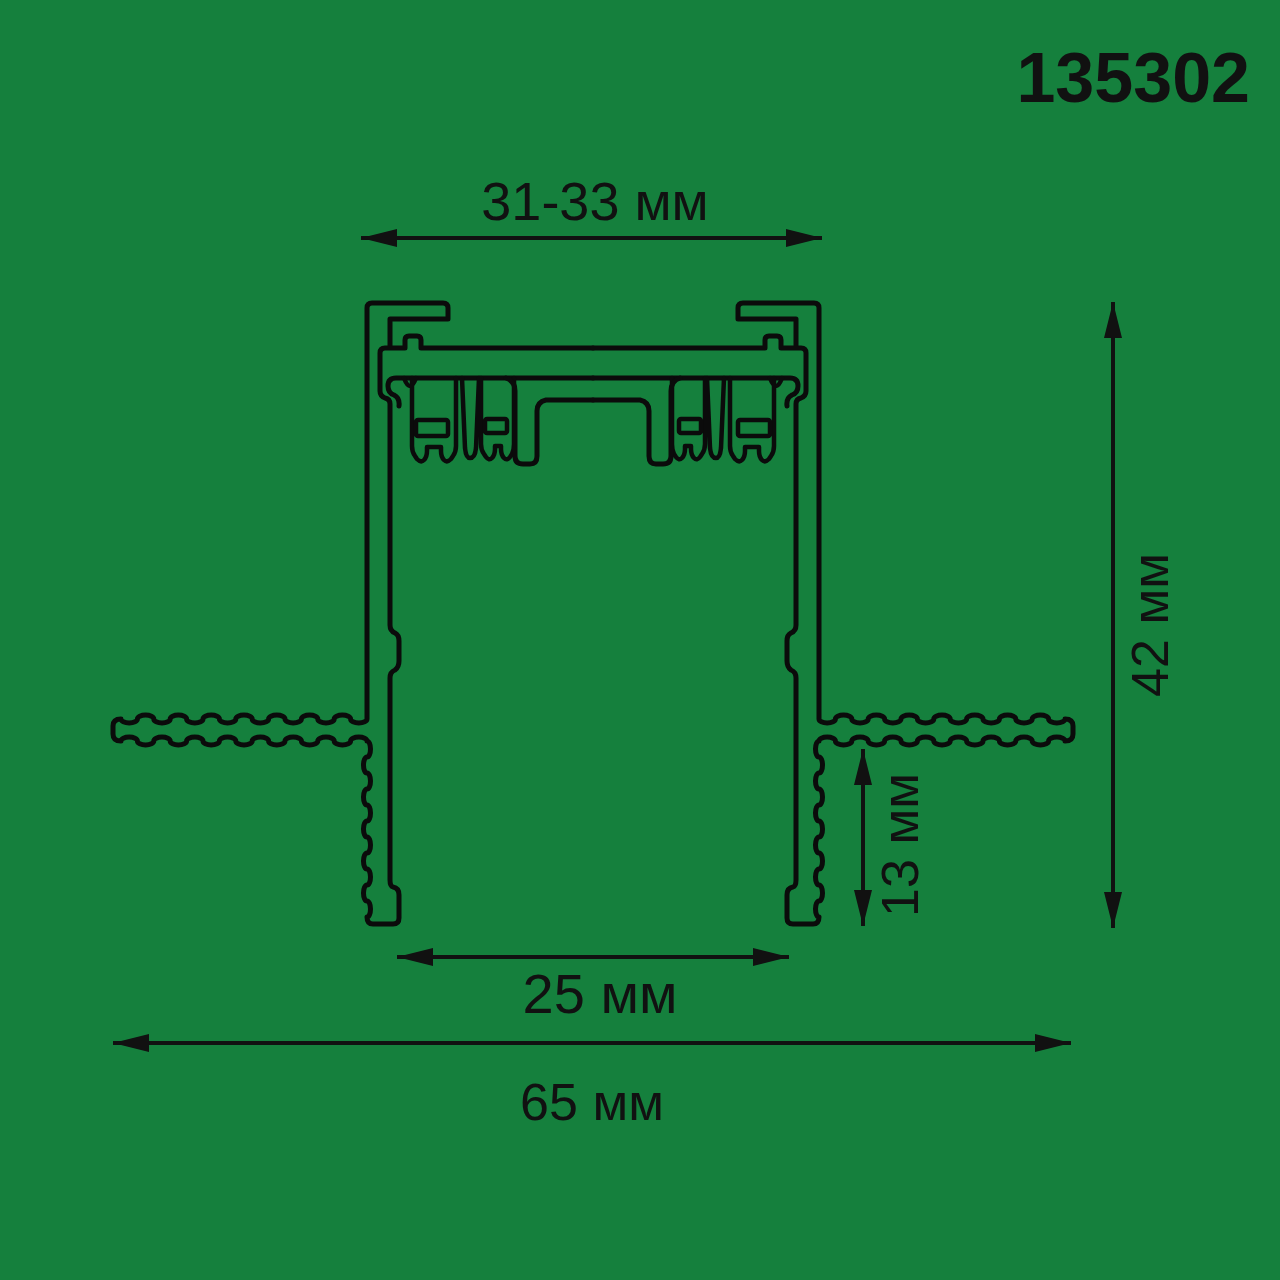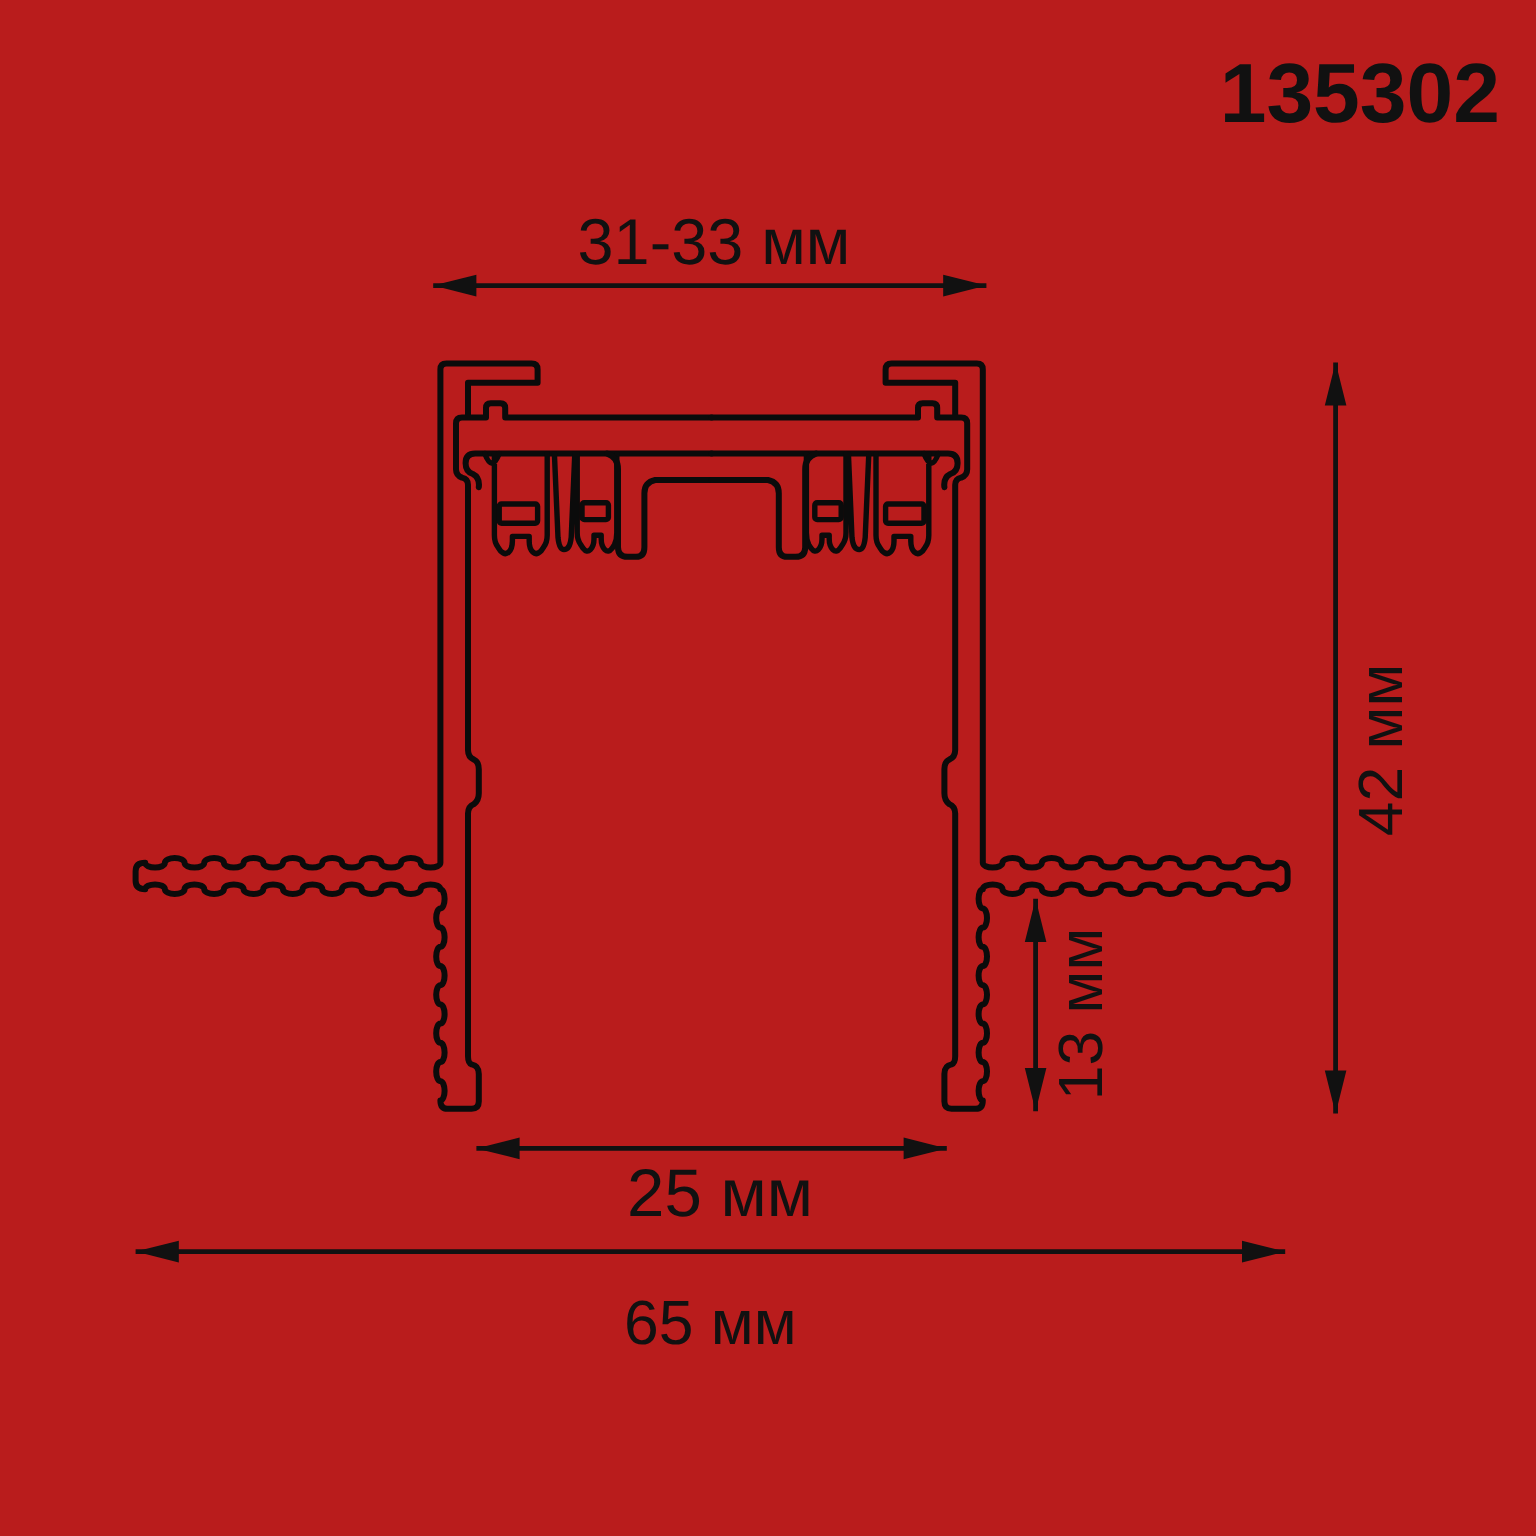--- a/index.html
+++ b/index.html
@@ -1,16 +1,16 @@
 <!DOCTYPE html>
 <html><head>
 <meta charset="utf-8">
 <style>
   html,body{margin:0;padding:0;background:#e8e8e8;}
-  .stage{width:1280px;height:1280px;background:#b91c1c;position:relative;margin:0 auto;
+  .stage{width:1280px;height:1280px;background:#15803d;position:relative;margin:0 auto;
          font-family:"Liberation Sans", sans-serif;}
   svg{display:block;}
   .outline{fill:none;stroke:#0b0b0b;stroke-width:5;stroke-linecap:round;stroke-linejoin:round;}
   .outline-thin{fill:none;stroke:#0b0b0b;stroke-width:4.5;stroke-linecap:round;stroke-linejoin:round;}
   .dim{fill:none;stroke:#111111;stroke-width:4;}
   .lbl{fill:#111111;font-family:"Liberation Sans", sans-serif;}
   .code{font-weight:bold;}
 </style>
 </head>
 <body>

